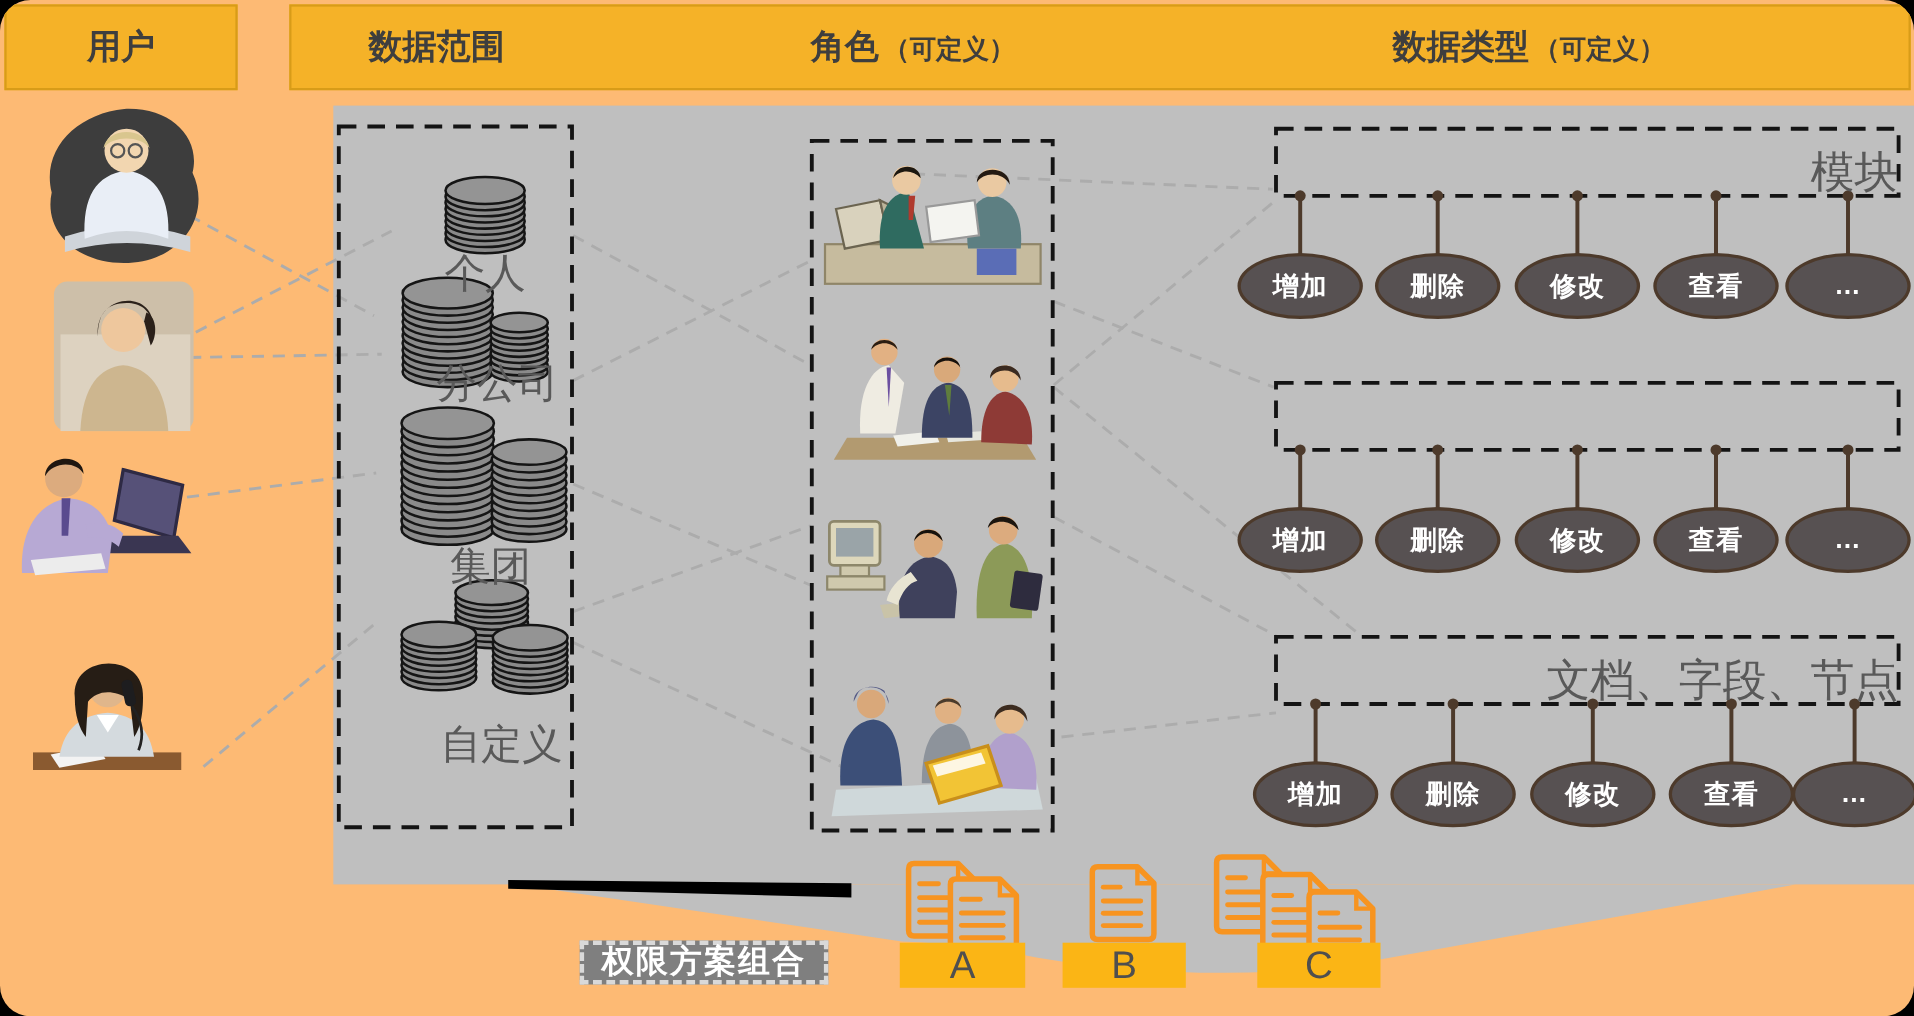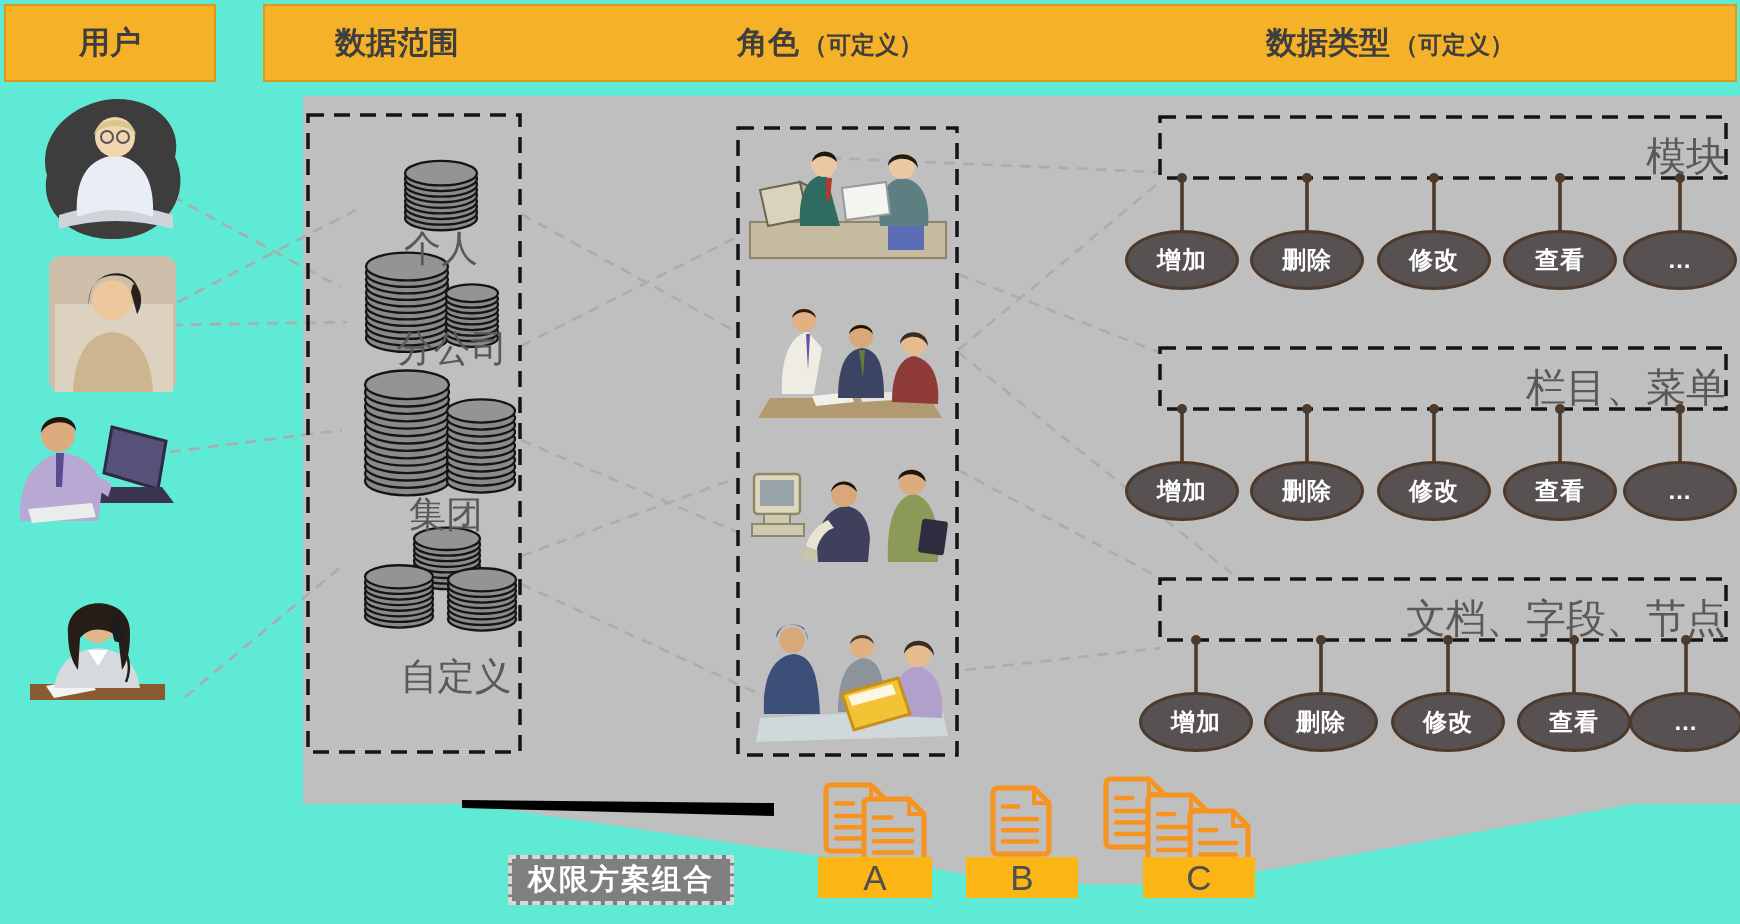--- a/index.html
+++ b/index.html
@@ -1,35 +1,35 @@
 <!DOCTYPE html>
 <html style="--accent-yellow: #F5B228; --scheme-yellow: #FBB515; --panel-gray: #BFBFBF; --ellipse-fill: #575152; --ellipse-border: #4D3A2B; --doc-orange: #F79420; --header-text: #3E3E3E; --label-gray: #595959; --combo-gray: #7F7F7F; --line-gray: #ACACAC;"><head>
 <meta charset="utf-8">
 <style>
   html,body{margin:0;padding:0;background:#000;}
-  .stage{position:relative;width:1740px;height:924px;background:#5eead4;overflow:hidden;
-         font-family:"Liberation Sans","DejaVu Sans",sans-serif;}
+  .stage{position:relative;width:1740px;height:924px;background:#fdba74;overflow:hidden;
+         font-family:"Liberation Sans","DejaVu Sans",sans-serif;border-radius:28px;}
   .hdr{position:absolute;top:4px;height:78px;background:var(--accent-yellow);
        border:2px solid #d89c18;box-sizing:border-box;display:flex;align-items:center;justify-content:center;}
   #hdr-users{left:4px;width:212px;}
   #hdr-main{left:263px;width:1474px;padding-left:48px;}
   .hdr .big{font-size:31px;font-weight:bold;color:var(--header-text);}
   .hdr .note{font-size:24px;font-weight:bold;color:var(--header-text);margin-left:4px;}
   .hlabel{position:absolute;top:50%;transform:translate(-50%,-50%);white-space:nowrap;}
   #panel{position:absolute;left:303px;top:96px;width:1437px;height:708px;background:var(--panel-gray);}
   #wiring{position:absolute;left:0;top:0;width:1740px;height:924px;}
   .photo,.clipart{position:absolute;}
   .stack-label{position:absolute;transform:translateX(-50%);font-size:37px;font-weight:400;
                color:var(--label-gray);white-space:nowrap;}
   .box-title{position:absolute;left:1160px;width:566px;text-align:right;font-size:40px;
              font-weight:400;color:var(--label-gray);white-space:nowrap;}
   .act{position:absolute;width:114px;height:60px;border-radius:50%;background:var(--ellipse-fill);
        border:3px solid var(--ellipse-border);box-sizing:border-box;display:flex;align-items:center;
        justify-content:center;color:#fff;font-size:24px;font-weight:600;letter-spacing:1px;}
-  #combo-label{position:absolute;left:508px;top:855px;width:226px;height:50px;background:var(--combo-gray);
+  #combo-label{position:absolute;left:527px;top:855px;width:226px;height:40px;background:var(--combo-gray);
        border:4px dashed #d9d9d9;box-sizing:border-box;display:flex;align-items:center;justify-content:center;
        color:#fff;font-size:29px;font-weight:bold;letter-spacing:2px;white-space:nowrap;}
   .scheme{position:absolute;top:857px;height:41px;background:var(--scheme-yellow);color:#4f4f4f;
        display:flex;align-items:center;justify-content:center;font-size:35px;font-weight:400;}
 </style>
 </head>
 <body>
 
 <div class="stage">
 
@@ -333,21 +333,20 @@
     <path d="M100,96 L156,80 L168,116 L112,132 Z" fill="#f2c435" stroke="#c98f1b" stroke-width="3"></path>
     <path d="M106,98 L150,86 L154,96 L110,108 Z" fill="#fdf6e2"></path>
   </svg>
 
   <div class="stack-label" style="left:441px;top:224px">个人</div>
   <div class="stack-label" style="left:452px;top:324px">分公司</div>
   <div class="stack-label" style="left:446px;top:490px">集团</div>
   <div class="stack-label" style="left:456px;top:652px">自定义</div>
 
   <div class="box-title" style="top:129px">模块</div>
-  <div class="box-title" style="top:360px">栏目、菜单</div>
   <div class="box-title" style="top:591px">文档、字段、节点</div>
 
   <div class="act" style="left:1125px;top:230px">增加</div>
   <div class="act" style="left:1250px;top:230px">删除</div>
   <div class="act" style="left:1377px;top:230px">修改</div>
   <div class="act" style="left:1503px;top:230px">查看</div>
   <div class="act" style="left:1623px;top:230px">…</div>
 
   <div class="act" style="left:1125px;top:461px">增加</div>
   <div class="act" style="left:1250px;top:461px">删除</div>

